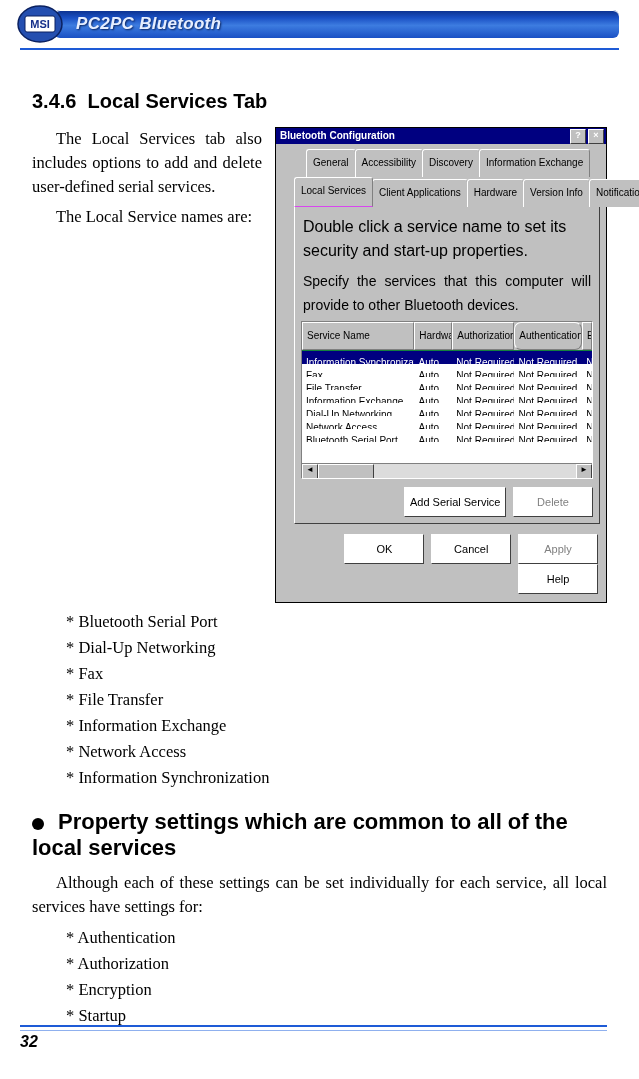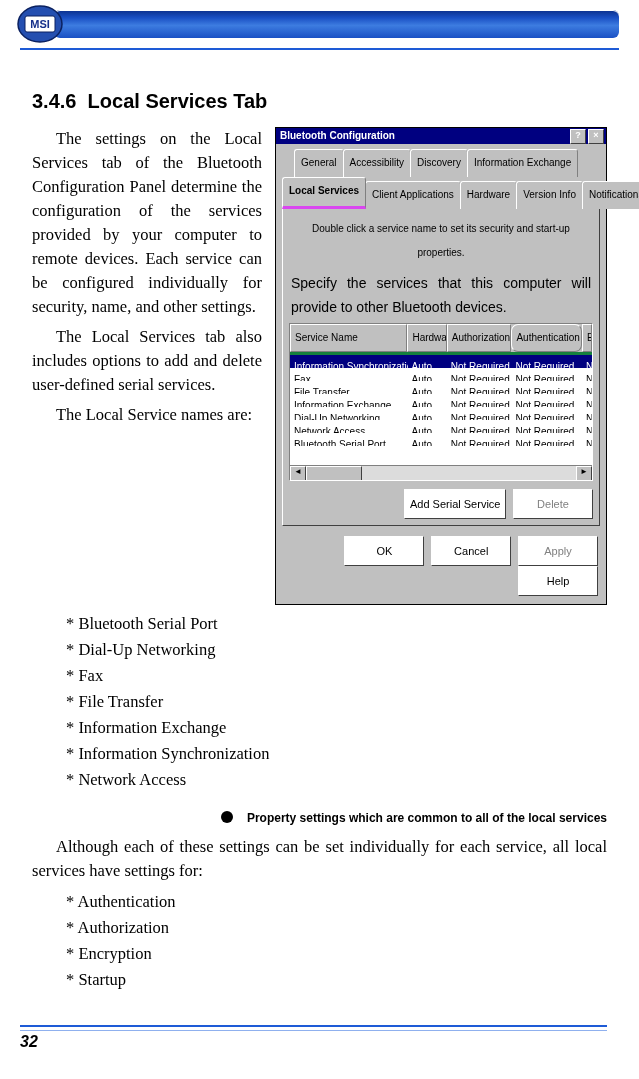--- a/index.html
+++ b/index.html
@@ -74,23 +74,22 @@
   .wrap-left {
     width: 230px;
     float: left;
   }
   .clear { clear: both; }
   .list { margin-left: 34px; font-size: 16.5px; line-height: 26px; }
 
   .h4 {
     font-family: Arial, Helvetica, sans-serif;
     font-weight: bold;
-    font-size: 12px;
+    font-size: 22px;
     margin: 18px 12px 10px 12px;
-    text-align: right;
   }
   .h4 .bullet-dot {
     display: inline-block;
     width: 12px; height: 12px;
     border-radius: 6px;
     background: #000;
     vertical-align: -1px;
     margin-right: 14px;
   }
 
@@ -139,57 +138,58 @@
     border-right-color: #404040; border-bottom-color: #404040;
     margin-left: 2px;
     text-align: center;
     font-size: 9px;
     line-height: 11px;
     font-family: Arial, sans-serif;
     font-weight: bold;
   }
   .dialog-body {
     padding: 4px 6px 6px 6px;
+    margin-left: 12px;
   }
   .tabs-row { white-space: nowrap; font-size: 0; }
   .tab {
     display: inline-block;
     font-size: 10px;
     background: #c0c0c0;
     border: 1px solid #808080;
     border-top-color: #fff; border-left-color: #fff;
     border-bottom: none;
     border-radius: 3px 3px 0 0;
     padding: 1px 6px 2px 6px;
     margin-right: -1px;
     position: relative;
     bottom: -1px;
     vertical-align: bottom;
   }
-  .tab.front { z-index: 2; border-bottom: 3px solid #d946ef; font-weight: bold; padding-bottom: 3px; }
+  .tab.front { z-index: 2; border-bottom: 1px solid #d946ef; font-weight: normal; padding-bottom: 3px; }
   .tab-panel {
     border: 1px solid #fff;
     border-right-color: #404040; border-bottom-color: #404040;
     background: #c0c0c0;
     padding: 6px 6px 6px 6px;
   }
-  .instr { font-size: 10px; margin: 2px 2px 6px 2px; text-align: center; }
+  .instr { font-size: 16px; margin: 2px 2px 6px 2px; text-align: left; }
   .instr2 { font-size: 14px; margin: 0 2px 4px 2px; }
   .listview {
     border: 1px solid #808080;
     border-right-color: #fff; border-bottom-color: #fff;
     background: #fff;
     height: 156px;
     overflow: hidden;
     position: relative;
   }
   .lv-header {
     display: flex;
     background: #c0c0c0;
-    border-bottom: 3px solid #15803d;
+    border-bottom: 1px solid #15803d;
     font-size: 10px;
   }
   .lv-header div {
     border: 1px solid #fff;
     border-right-color: #808080; border-bottom-color: #808080;
     padding: 1px 4px;
     box-sizing: border-box;
     overflow: hidden;
     white-space: nowrap;
   }
@@ -261,20 +261,21 @@
 
   <div class="banner">
     <div class="banner-bar"></div>
     <div class="logo">
       <svg viewBox="0 0 48 40">
         <ellipse cx="24" cy="20" rx="22" ry="18" fill="#244fb0" stroke="#0b2160" stroke-width="1.5"></ellipse>
         <rect x="9" y="12" width="30" height="16" rx="2" fill="#fff" stroke="#0b2160" stroke-width="1"></rect>
         <text x="24" y="24" text-anchor="middle" font-family="Arial" font-size="11" font-weight="bold" fill="#16308a">MSI</text>
       </svg>
     </div>
+    <div class="banner-title">PC2PC Bluetooth</div>
   </div>
   <hr class="banner-rule">
 
   <div class="h3">
     <span>3.4.6</span>
     &nbsp;<span>Local Services Tab</span>
   </div>
 
   <div class="body-col">
 
@@ -380,34 +381,33 @@
       </div>
       <div class="dialog-actions">
         <span class="btn95">OK</span>
         <span class="btn95">Cancel</span>
         <span class="btn95 disabled">Apply</span>
         <span class="btn95">Help</span>
       </div>
     </div>
 
     <div class="wrap-left">
-      <p class="para-indent">The settings on the Local Services tab of the Bluetooth Configuration Panel determine the configuration of the services provided by your computer to remote devices. Each service can be configured individually for security, name, and other settings.</p>
       <p class="para-indent">The Local Services tab also includes options to add and delete user-defined serial services.</p>
       <p class="para-indent">The Local Service names are:</p>
     </div>
     <div class="clear"></div>
 
     <div class="list">
       <div>* Bluetooth Serial Port</div>
       <div>* Dial-Up Networking</div>
       <div>* Fax</div>
       <div>* File Transfer</div>
       <div>* Information Exchange</div>
+      <div>* Network Access</div>
       <div>* Information Synchronization</div>
-      <div>* Network Access</div>
     </div>
   </div>
 
   <div class="h4">
     <span class="bullet-dot"></span><span>Property settings which are common to all of the local services</span>
   </div>
   <div class="body-col">
     <p class="para-indent">Although each of these settings can be set individually for each service, all local services have settings for:</p>
     <div class="list">
       <div>* Authentication</div>

